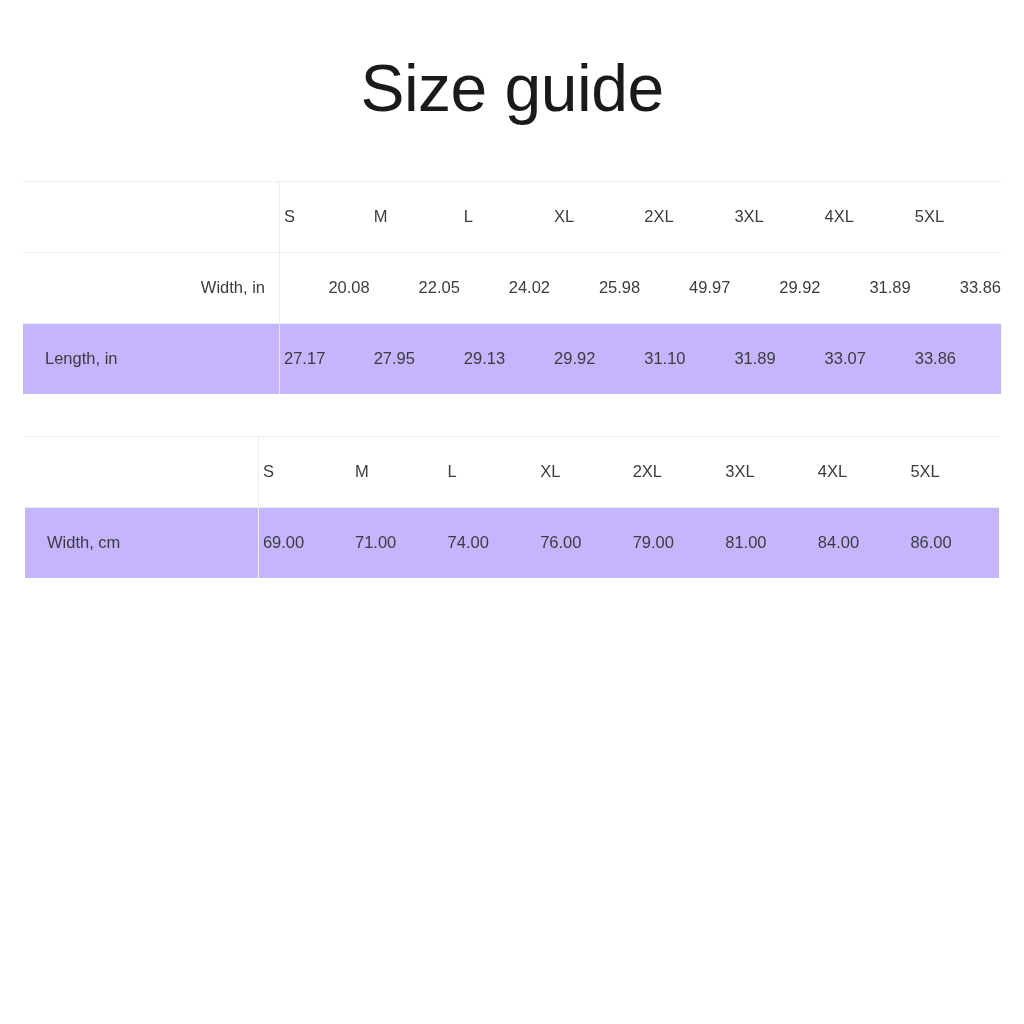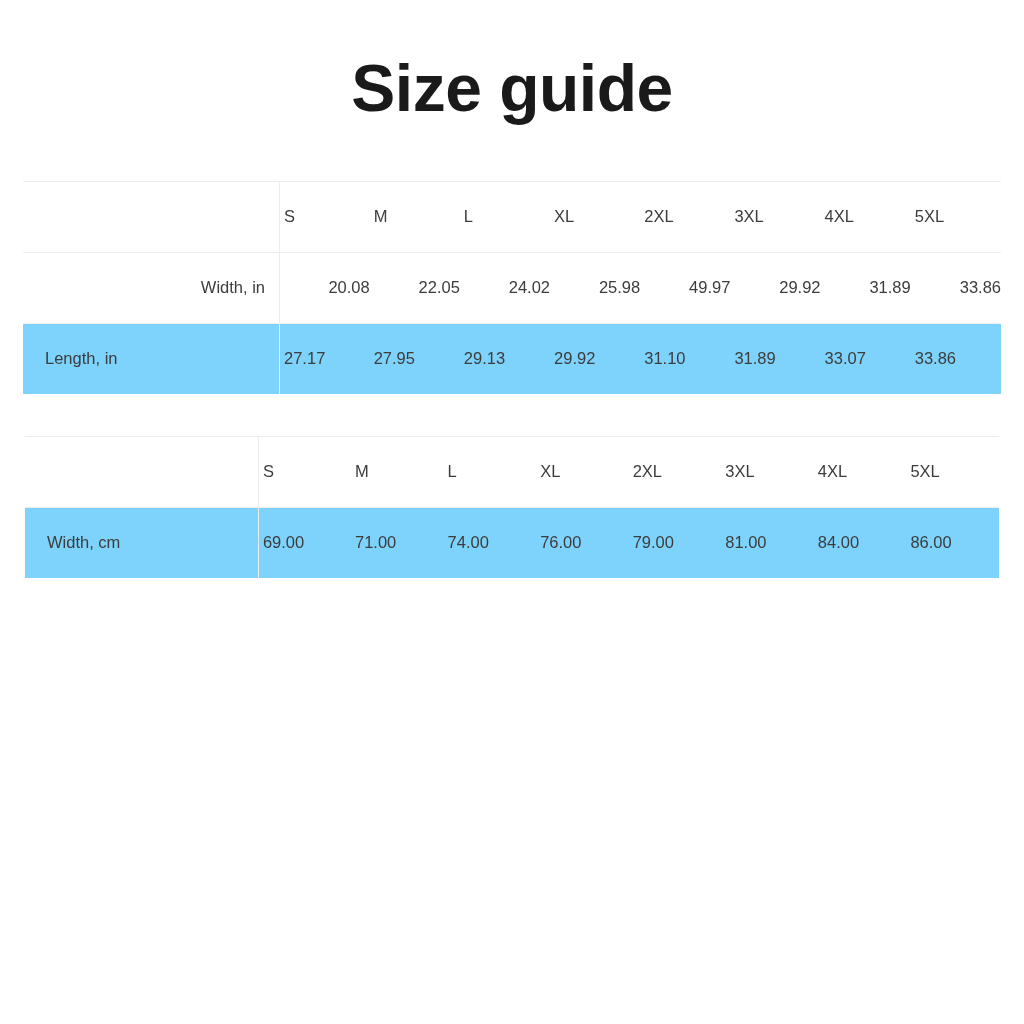--- a/index.html
+++ b/index.html
@@ -17,21 +17,21 @@
   .page {
     width: 1024px;
     height: 1024px;
     box-sizing: border-box;
     padding: 0;
     position: relative;
   }
   .title {
     text-align: center;
     font-size: 66px;
-    font-weight: 700;
+    font-weight: 400;
     color: #1a1a1a;
     letter-spacing: -0.5px;
     margin: 0;
     padding-top: 52px;
     line-height: 1.1;
   }
   .table-wrap {
     margin: 0 auto;
   }
   .table-wrap.first {
@@ -66,21 +66,21 @@
     border-right: 1px solid #ececec;
   }
   tbody tr td {
     vertical-align: middle;
     border-bottom: 1px solid #ececec;
   }
   tbody tr td.label-col {
     border-right: 1px solid #ececec;
   }
   tbody tr.shaded td {
-    background: #7dd3fc;
+    background: #c4b5fd;
   }
   .label-col {
     padding-left: 22px !important;
     padding-right: 14px !important;
     line-height: 1.45;
   }
   .val-col {
     padding-left: 4px !important;
   }
   .row-1 td { height: 70px; text-align: right; }

